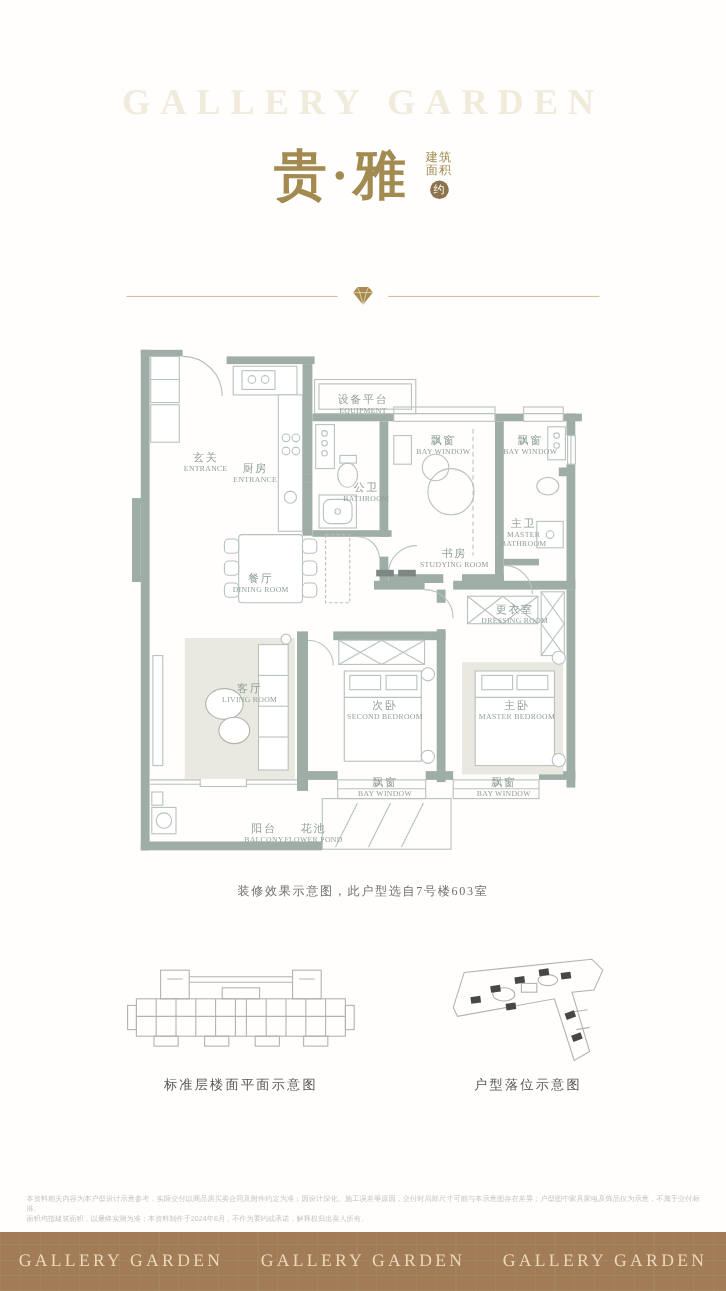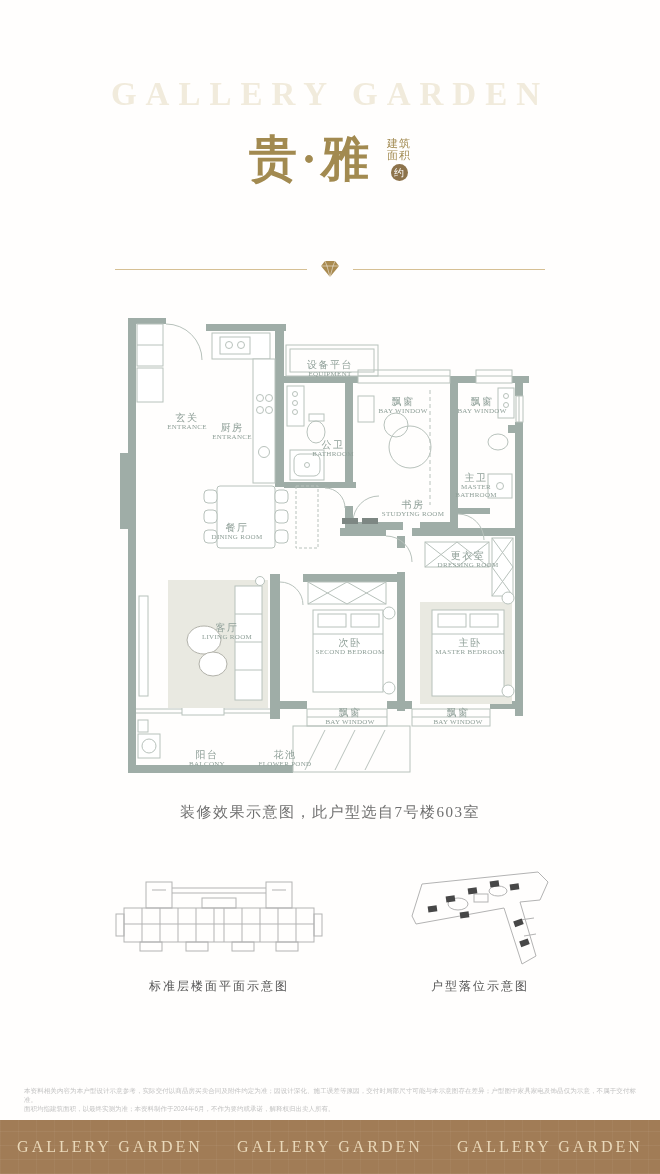--- a/index.html
+++ b/index.html
@@ -29,21 +29,21 @@
   
   #plan{position:absolute;left:120px;top:310px;width:420px;height:492px;}
   #plan svg{position:absolute;left:0;top:0;}
   .room-label{position:absolute;transform:translate(-50%,-50%);text-align:center;
               color:#90a099;z-index:5;}
   .room-label .cn{display:block;font-size:10px;line-height:11px;letter-spacing:1.5px;white-space:nowrap;margin-top:14px;}
   .room-label .en{display:block;font-size:7px;line-height:8px;letter-spacing:0.3px;white-space:nowrap;}
   .room-label.mb .en{white-space:normal;width:54px;margin:0 auto;}
 
   .plan-caption{position:absolute;top:803px;left:0;width:660px;text-align:center;
-                font-size:15px;color:#6f6f6f;letter-spacing:1.5px;}
+                font-size:11px;color:#6f6f6f;letter-spacing:1.5px;}
 
   
   .diagram{position:absolute;}
   .diagram-caption{position:absolute;text-align:center;font-size:12px;color:#565656;
                    letter-spacing:2px;}
 
   
   .disclaimer{position:absolute;top:1086px;left:24px;width:612px;color:#c3c3c3;
               font-size:6.5px;line-height:9px;text-align:justify;
               font-family:"Liberation Sans",sans-serif;}
@@ -349,21 +349,21 @@
         <span class="en">MASTER BEDROOM</span>
       </div>
     <div class="room-label" style="left:230px;top:399px">
         <span class="cn">飘窗</span>
         <span class="en">BAY WINDOW</span>
       </div>
     <div class="room-label" style="left:338px;top:399px">
         <span class="cn">飘窗</span>
         <span class="en">BAY WINDOW</span>
       </div>
-    <div class="room-label" style="left:87px;top:441px">
+    <div class="room-label" style="left:120px;top:441px">
         <span class="cn">阳台</span>
         <span class="en">BALCONY</span>
       </div>
     <div class="room-label" style="left:165px;top:441px">
         <span class="cn">花池</span>
         <span class="en">FLOWER POND</span>
       </div>
   </div>
 
   <div class="plan-caption">装修效果示意图，此户型选自7号楼603室</div>

